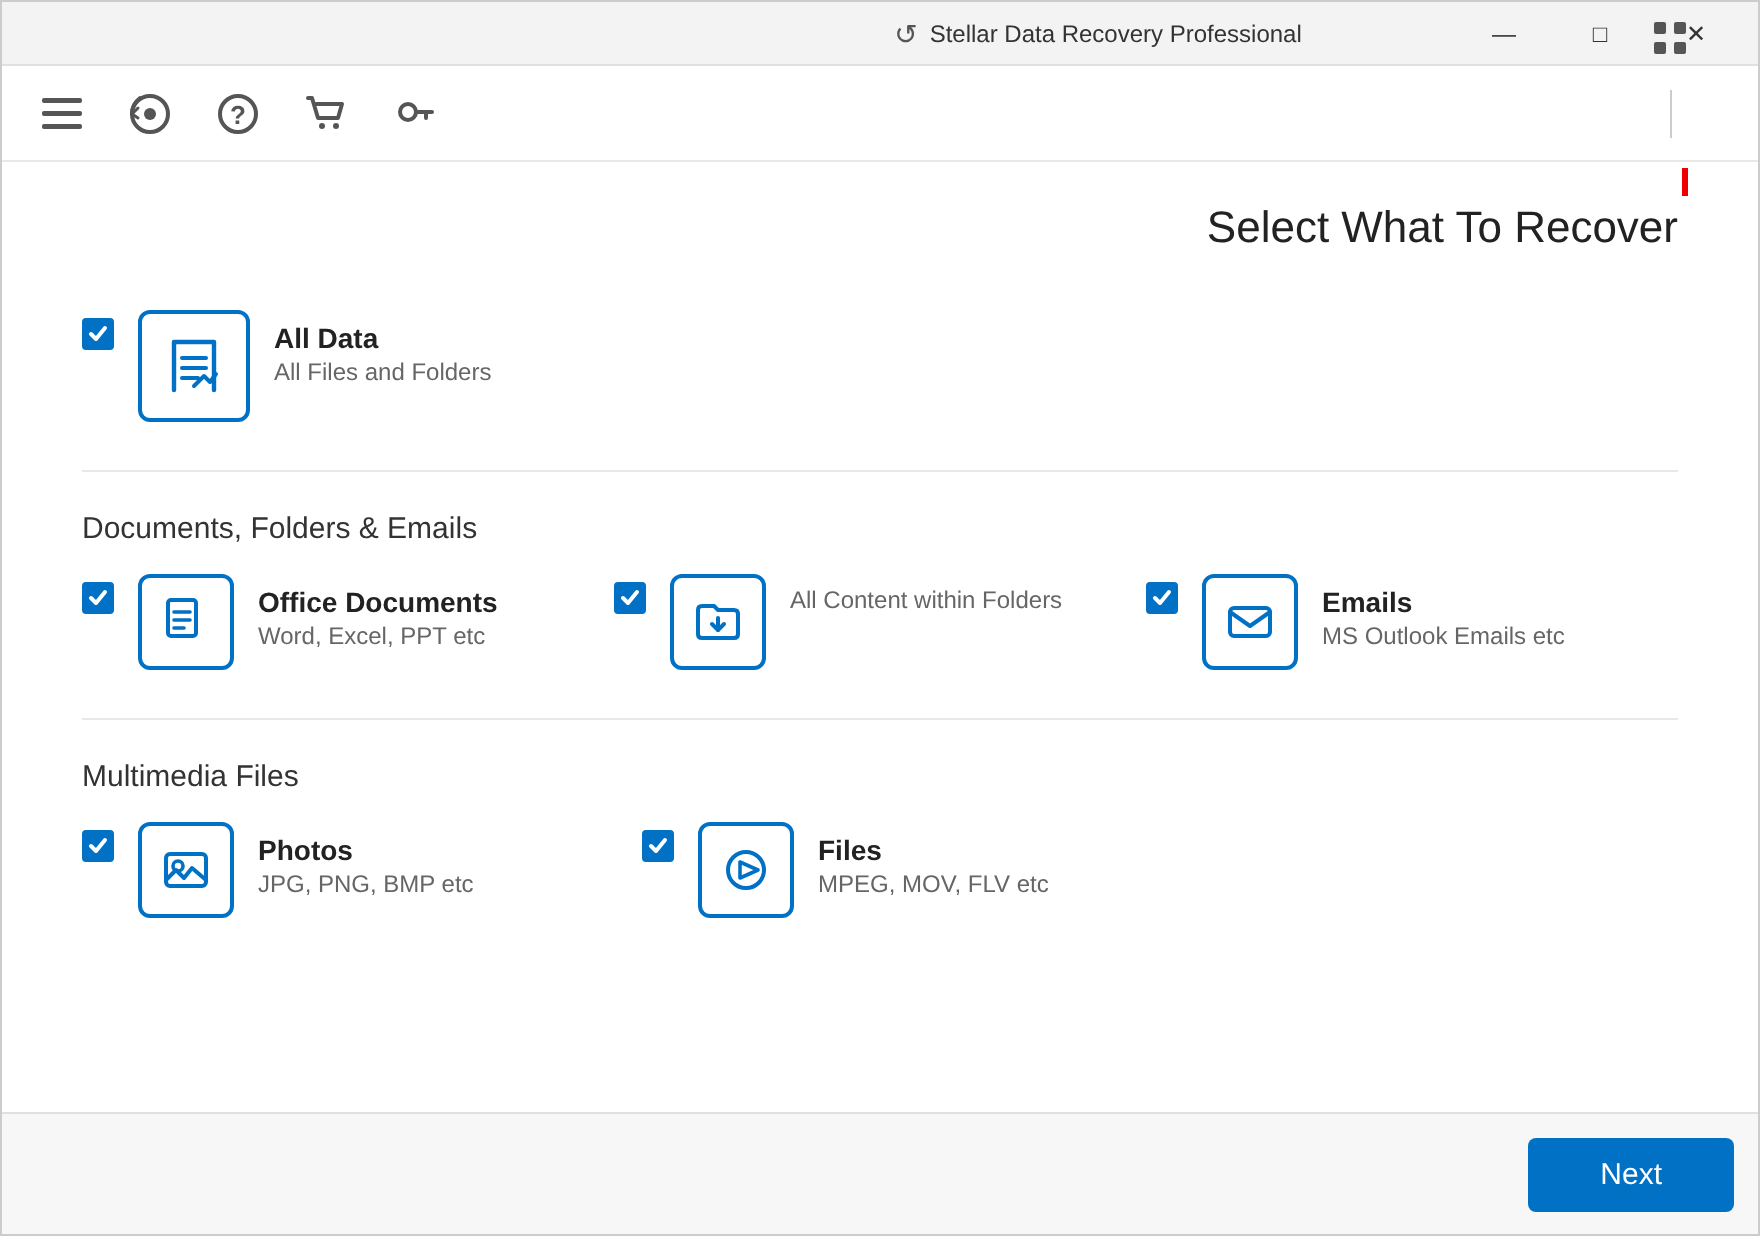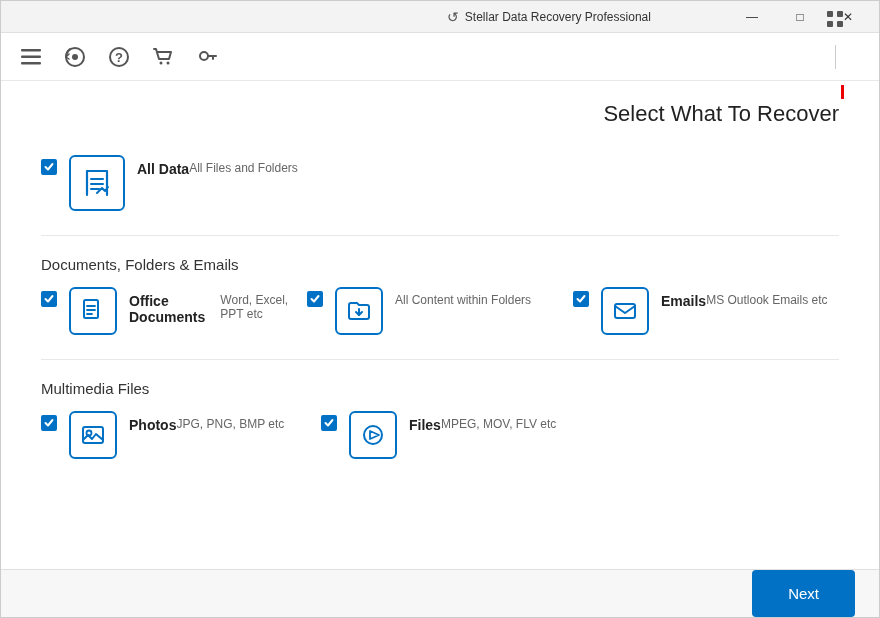--- a/index.html
+++ b/index.html
@@ -193,21 +193,21 @@
       flex-shrink: 0;
       color: #0071c5;
     }
     .icon-box svg {
       width: 26px;
       height: 26px;
     }
 
     .item-text {
       display: flex;
-      flex-direction: row;
+      flex-direction: column;
       justify-content: center;
       padding-top: 6px;
     }
     .item-title {
       font-size: 14px;
       font-weight: 600;
       color: #222;
       margin-bottom: 2px;
     }
     .item-subtitle {
@@ -217,26 +217,27 @@
 
     
     .section-sep {
       border: none;
       border-top: 1px solid #e8e8e8;
       margin: 8px 0 20px 0;
     }
 
     
     .footer {
-      height: 48px;
+      height: 61px;
       background: #f7f7f7;
       border-top: 1px solid #e0e0e0;
       display: flex;
+      align-items: center;
       justify-content: flex-end;
-      padding: 0 24px;
+      padding: 0 12px;
     }
     .btn-next {
       background: #0071c5;
       color: #fff;
       border: none;
       border-radius: 4px;
       padding: 10px 36px;
       font-size: 15px;
       cursor: pointer;
       font-weight: 500;

